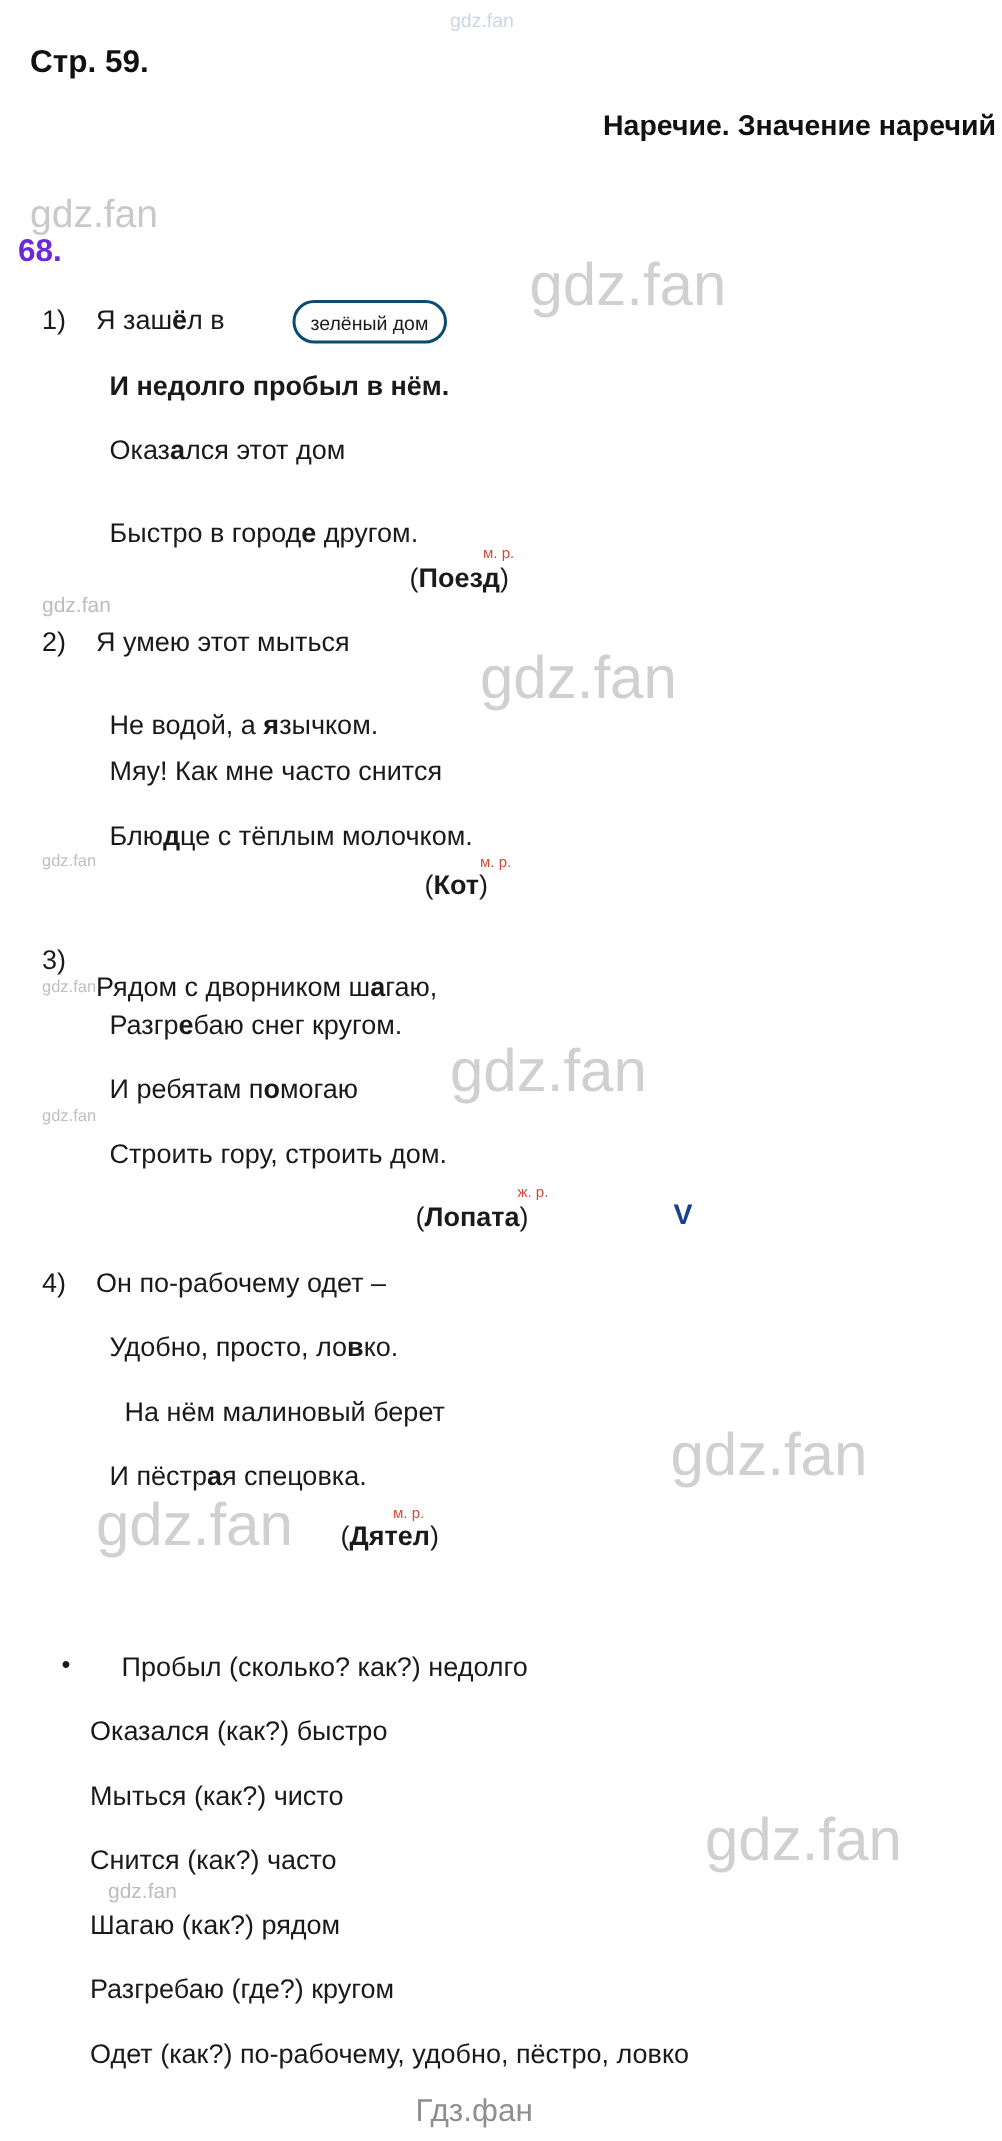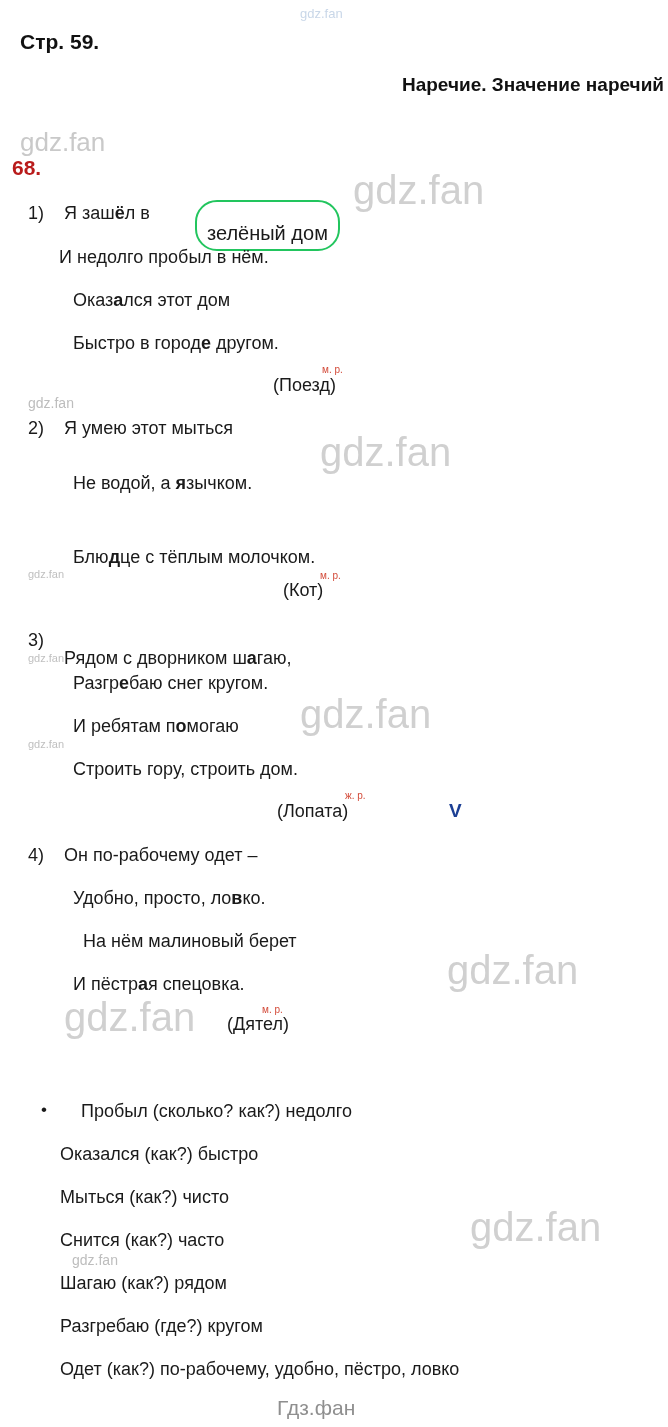--- a/index.html
+++ b/index.html
@@ -70,53 +70,53 @@
     font-size: 19px;
     font-weight: bold;
     color: #111;
   }
   .task-number {
     position: absolute;
     left: 12px;
     top: 156px;
     font-size: 21px;
     font-weight: bold;
-    color: #b91c1c;
+    color: #6d28d9;
   }
 
   
   .line {
     position: absolute;
     font-size: 18px;
     color: #1a1a1a;
     white-space: nowrap;
   }
   .line b { font-weight: bold; }
 
   .answer {
     position: absolute;
     font-size: 18px;
     color: #1a1a1a;
     white-space: nowrap;
   }
-  .answer b { font-weight: normal; }
+  .answer b { font-weight: bold; }
 
   .gender-mark {
     position: absolute;
     font-size: 10px;
     color: #d34b3a;
     white-space: nowrap;
   }
 
   .oval {
     position: absolute;
-    border: 2px solid #22c55e;
+    border: 2px solid #0c4a6e;
     border-radius: 22px;
-    padding: 20px 10px 4px 10px;
-    font-size: 20px;
+    padding: 6px 10px 4px 10px;
+    font-size: 13px;
     white-space: nowrap;
     background: transparent;
   }
 
   .check-v {
     position: absolute;
     font-size: 19px;
     font-weight: bold;
     color: #1c3f94;
   }
@@ -139,34 +139,35 @@
 
   <div class="wm wm-mid" style="left:20px; top:127px;">gdz.fan</div>
 
   <div class="task-number">68.</div>
 
   <div class="line" style="left:28px; top:203px;">1)</div>
   <div class="line" style="left:64px; top:203px;">Я заш<b>ё</b>л в</div>
   <div class="oval" style="left:195px; top:200px;">зелёный дом</div>
   <div class="wm wm-big" style="left:353px; top:168px;">gdz.fan</div>
 
-  <div class="line" style="left:59px; top:247px;">И недолго пробыл в нём.</div>
+  <div class="line" style="left:73px; top:247px;font-weight:bold;">И недолго пробыл в нём.</div>
   <div class="line" style="left:73px; top:290px;text-align:center;">Оказ<b>а</b>лся этот дом</div>
-  <div class="line" style="left:73px; top:333px;text-align:right;">Быстро в город<b>е</b> другом.</div>
+  <div class="line" style="left:73px; top:345px;text-align:right;">Быстро в город<b>е</b> другом.</div>
 
   <div class="gender-mark" style="left:322px; top:364px;">м. р.</div>
   <div class="answer" style="left:273px; top:375px;">(<b>Поезд</b>)</div>
 
   <div class="wm wm-sm" style="left:28px; top:395px;">gdz.fan</div>
 
   <div class="line" style="left:28px; top:418px;">2)</div>
   <div class="line" style="left:64px; top:418px;">Я умею этот мыться</div>
   <div class="wm wm-big" style="left:320px; top:430px;">gdz.fan</div>
 
   <div class="line" style="left:73px; top:461px;margin-top:12px;">Не водой, а <b>я</b>зычком.</div>
+  <div class="line" style="left:73px; top:504px;">Мяу! Как мне часто снится</div>
   <div class="line" style="left:73px; top:547px;">Блю<b>д</b>це с тёплым молочком.</div>
 
   <div class="wm wm-xs" style="left:28px; top:568px;">gdz.fan</div>
 
   <div class="gender-mark" style="left:320px; top:570px;">м. р.</div>
   <div class="answer" style="left:283px; top:580px;">(<b>Кот</b>)</div>
 
   <div class="line" style="left:28px; top:630px;">3)</div>
   <div class="line" style="left:64px; top:630px;margin-top:18px;">Рядом с дворником ш<b>а</b>гаю,</div>
 

